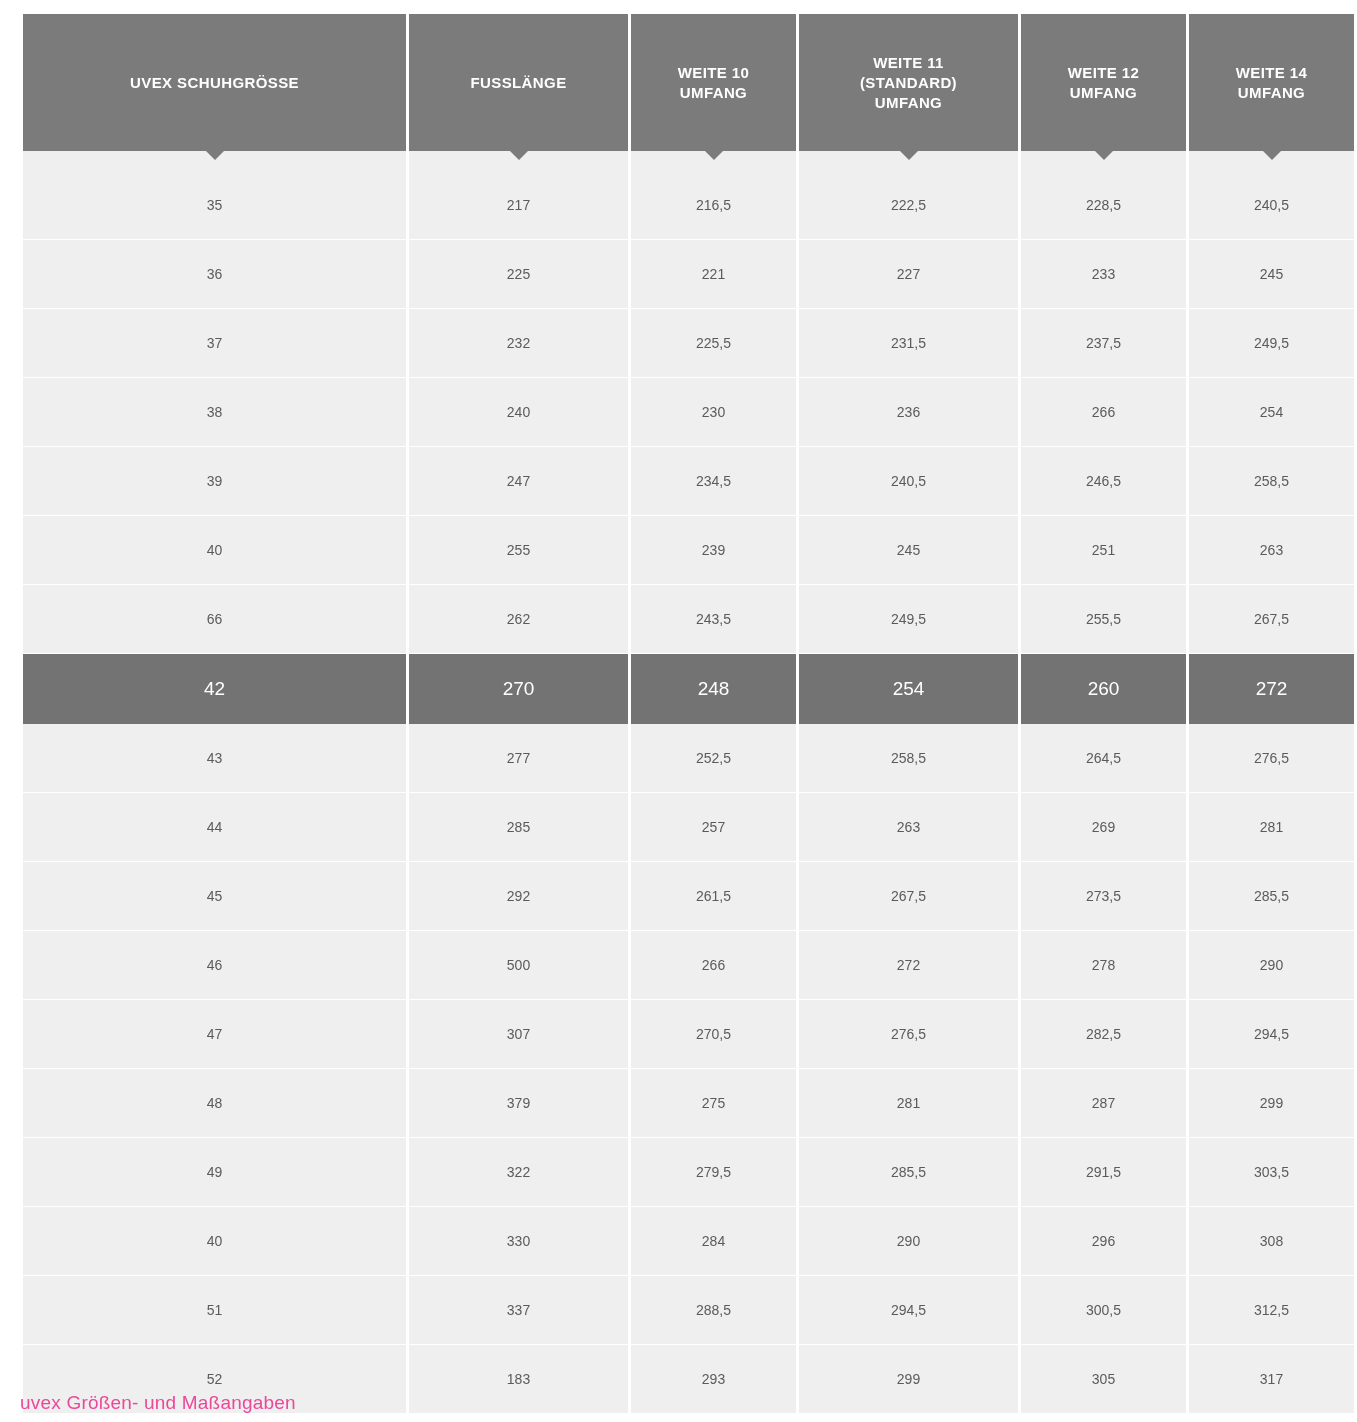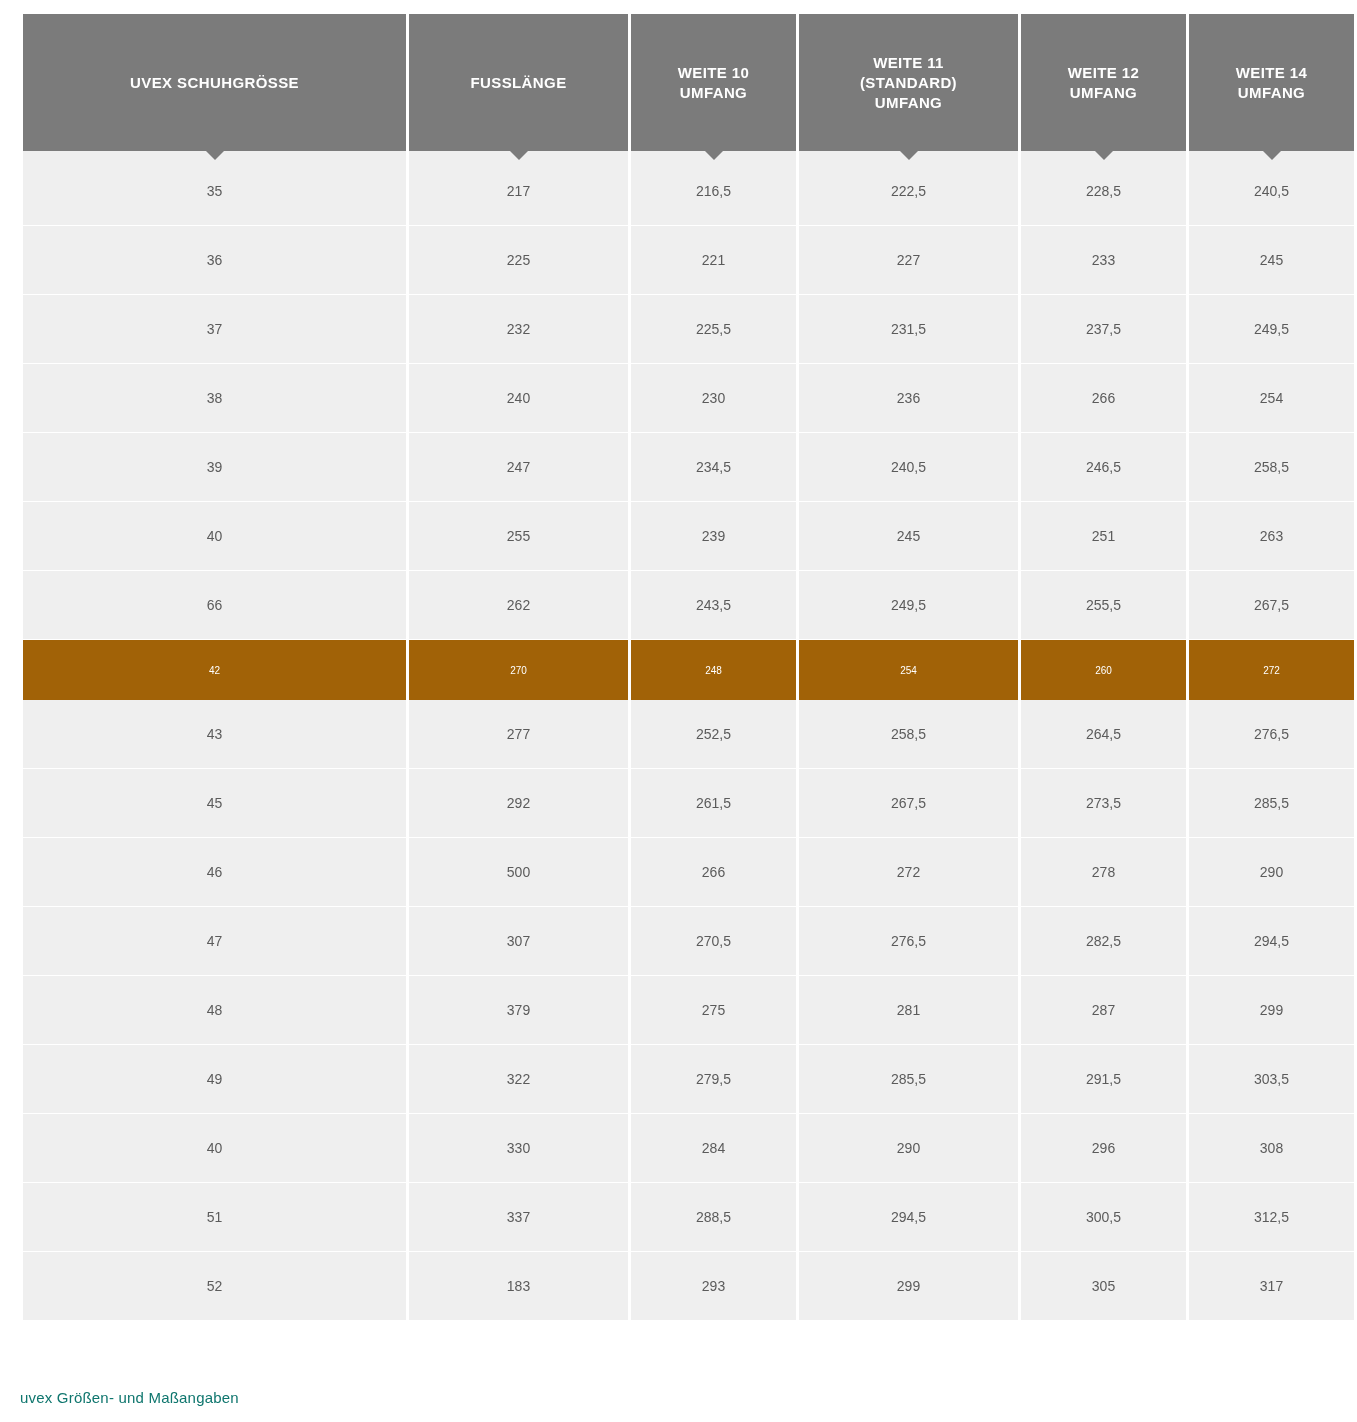--- a/index.html
+++ b/index.html
@@ -56,42 +56,42 @@
     background: #efefef;
     color: #5b5b5b;
     font-size: 14px;
     text-align: center;
     vertical-align: middle;
     height: 68px;
     padding: 0 4px;
     border-bottom: 1px solid #ffffff;
   }
   table.size-table tbody tr.highlight td {
-    background: #a16207;
+    background: #737373;
     color: #ffffff;
     border-bottom: none;
-    height: 60px;
-    font-size: 10px;
+    height: 70px;
+    font-size: 19px;
   }
   table.size-table tbody tr:first-child td {
-    padding-top: 6px;
+    padding-top: 20px;
     margin-top: 26px;
   }
   col.c-size   { width: 383px; }
   col.c-len    { width: 219px; }
   col.c-w10    { width: 165px; }
   col.c-w11    { width: 219px; }
   col.c-w12    { width: 165px; }
   col.c-w14    { width: 165px; }
   .caption {
     position: absolute;
     left: 20px;
-    bottom: 16px;
-    font-size: 15px;
-    color: #0f766e;
+    bottom: 8px;
+    font-size: 19px;
+    color: #ec4899;
     letter-spacing: 0.2px;
   }
 </style>
 </head>
 <body>
 
 <div class="sheet">
 
   <table class="size-table">
     <colgroup>
@@ -202,20 +202,28 @@
         </tr>
         <tr>
           <td>43</td>
           <td>277</td>
           <td>252,5</td>
           <td>258,5</td>
           <td>264,5</td>
           <td>276,5</td>
         </tr>
         <tr>
+          <td>44</td>
+          <td>285</td>
+          <td>257</td>
+          <td>263</td>
+          <td>269</td>
+          <td>281</td>
+        </tr>
+        <tr>
           <td>45</td>
           <td>292</td>
           <td>261,5</td>
           <td>267,5</td>
           <td>273,5</td>
           <td>285,5</td>
         </tr>
         <tr>
           <td>46</td>
           <td>500</td>

